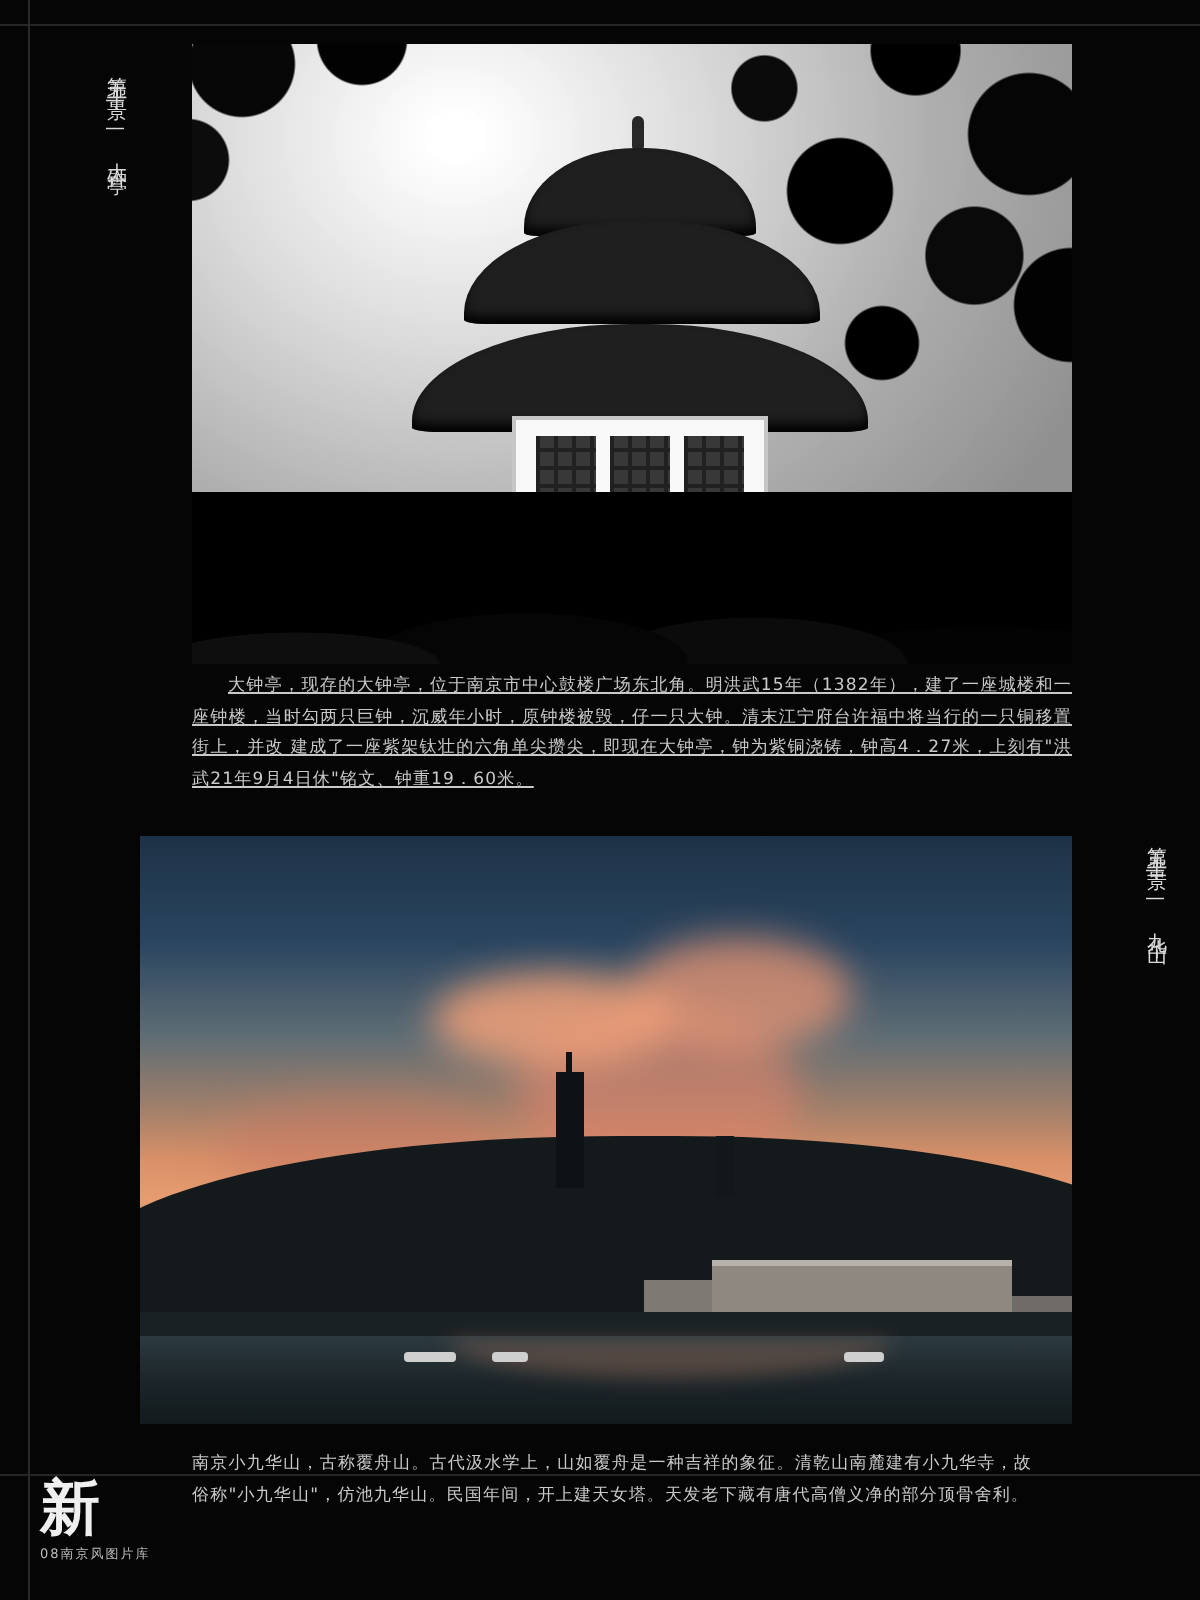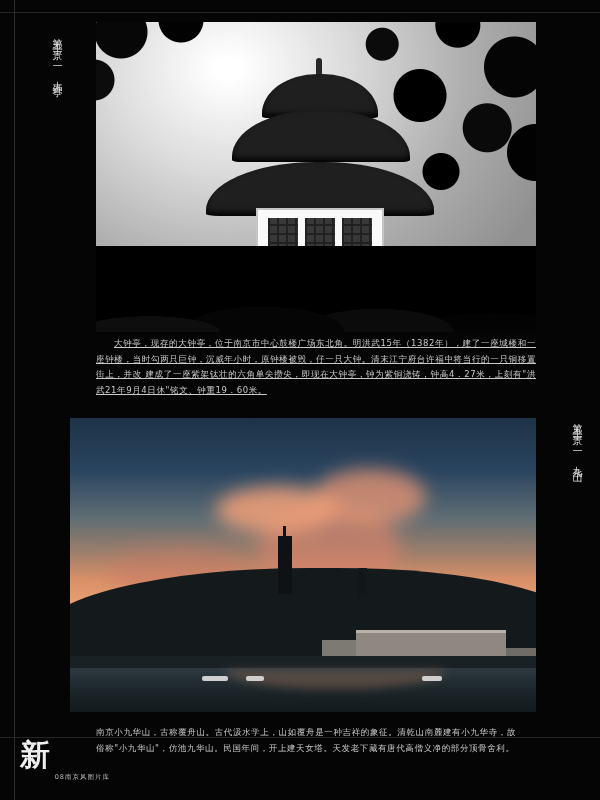--- a/index.html
+++ b/index.html
@@ -323,21 +323,20 @@
     line-height: 30px;
     letter-spacing: 2px;
     font-family: "DejaVu Serif", serif;
     font-weight: 700;
   }
   .logo-sub {
     margin-top: 3px;
     font-size: 6.5px;
     letter-spacing: 1px;
     color: #bdbdbd;
-    text-align: right;
   }
 </style>
 </head>
 <body>
 
 <div class="page">
 
   <div class="top-rule"></div>
   <div class="left-rule"></div>
   <div class="bottom-rule"></div>

